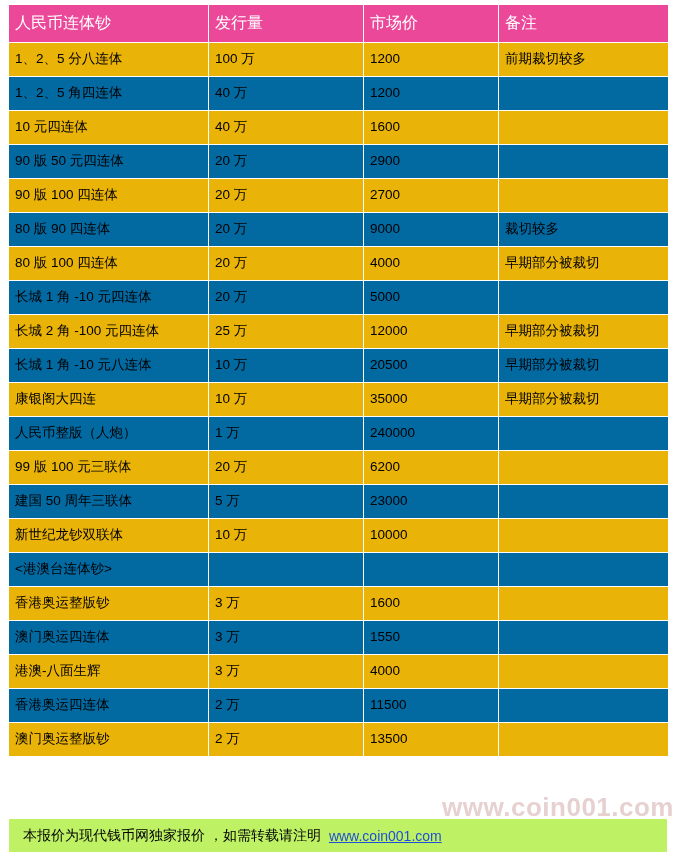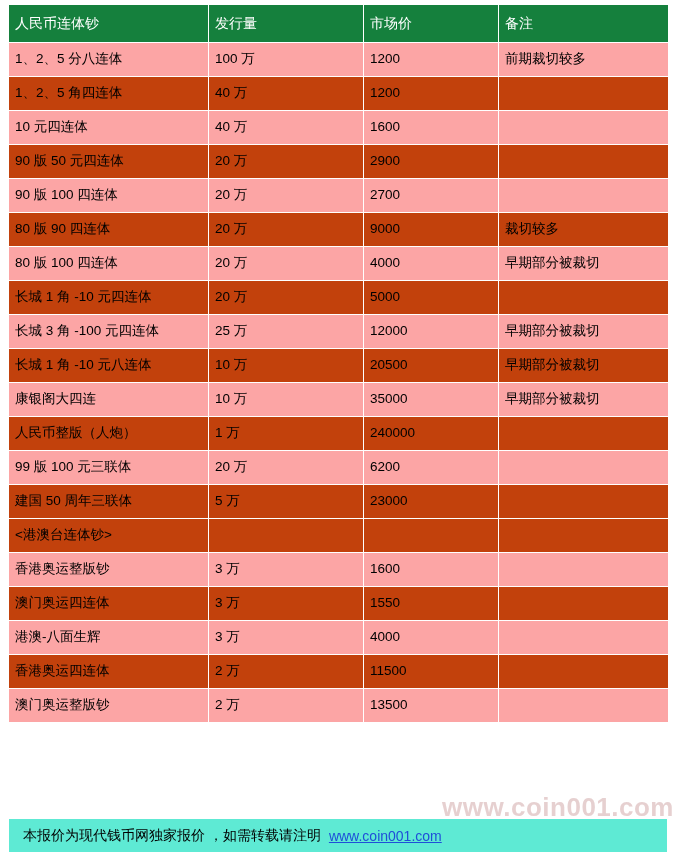--- a/index.html
+++ b/index.html
@@ -39,40 +39,40 @@
     padding: 4px 6px 5px 6px;
     height: 24px;
     vertical-align: middle;
     text-align: left;
     font-weight: normal;
     line-height: 1.2;
     white-space: nowrap;
     overflow: hidden;
   }
   table.price-table thead th {
-    background: #15803d;
+    background: #ec4899;
     color: #ffffff;
-    font-size: 14px;
+    font-size: 16px;
     height: 28px;
   }
   tr.row-dark td {
-    background: #fca5a5;
+    background: #eab308;
   }
   tr.row-light td {
-    background: #c2410c;
+    background: #0369a1;
   }
   .footer-note {
     position: absolute;
     left: 8px;
     top: 818px;
     width: 660px;
     height: 35px;
     box-sizing: border-box;
     border: 1px solid #ffffff;
-    background: #5eead4;
+    background: #bef264;
     display: flex;
     align-items: center;
     padding-left: 14px;
     font-size: 14px;
     color: #000000;
   }
   .footer-note .link {
     color: #1f4fd8;
     text-decoration: underline;
     margin-left: 8px;
@@ -151,21 +151,21 @@
         <td>4000</td>
         <td>早期部分被裁切</td>
       </tr>
       <tr class="row-light">
         <td>长城 1 角 -10 元四连体</td>
         <td>20 万</td>
         <td>5000</td>
         <td></td>
       </tr>
       <tr class="row-dark">
-        <td>长城 3 角 -100 元四连体</td>
+        <td>长城 2 角 -100 元四连体</td>
         <td>25 万</td>
         <td>12000</td>
         <td>早期部分被裁切</td>
       </tr>
       <tr class="row-light">
         <td>长城 1 角 -10 元八连体</td>
         <td>10 万</td>
         <td>20500</td>
         <td>早期部分被裁切</td>
       </tr>
@@ -184,20 +184,26 @@
       <tr class="row-dark">
         <td>99 版 100 元三联体</td>
         <td>20 万</td>
         <td>6200</td>
         <td></td>
       </tr>
       <tr class="row-light">
         <td>建国 50 周年三联体</td>
         <td>5 万</td>
         <td>23000</td>
+        <td></td>
+      </tr>
+      <tr class="row-dark">
+        <td>新世纪龙钞双联体</td>
+        <td>10 万</td>
+        <td>10000</td>
         <td></td>
       </tr>
       <tr class="row-light">
         <td>&lt;港澳台连体钞&gt;</td>
         <td></td>
         <td></td>
         <td></td>
       </tr>
       <tr class="row-dark">
         <td>香港奥运整版钞</td>

